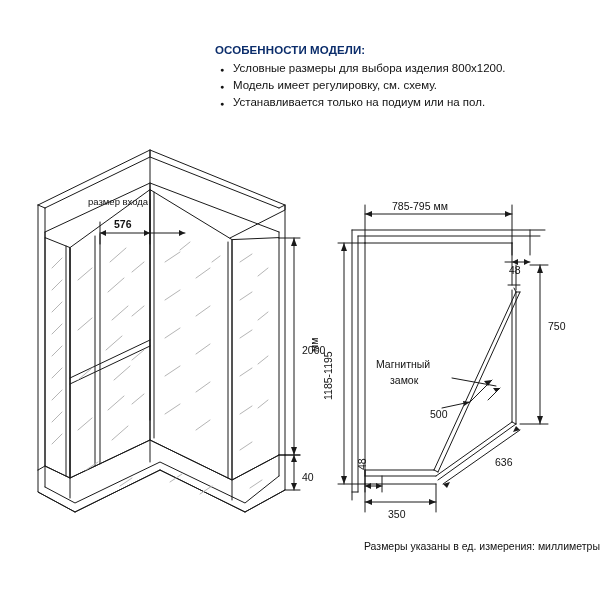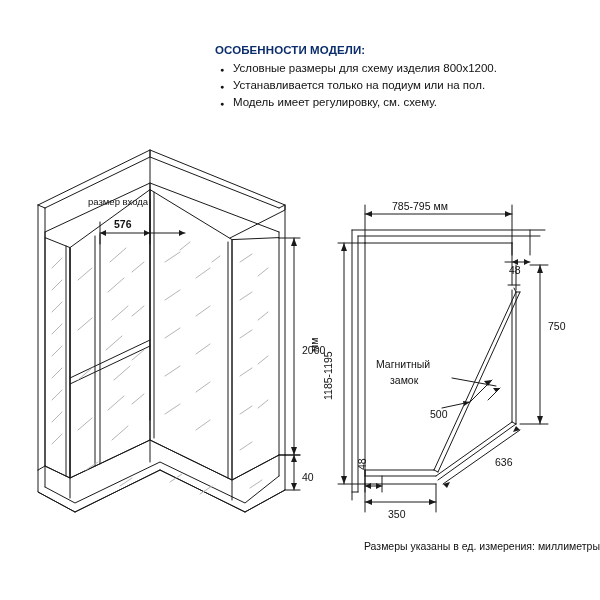--- a/index.html
+++ b/index.html
@@ -88,23 +88,23 @@
   }
 </style>
 </head>
 <body>
 
 <div id="stage">
 
   <div class="features">
     <div class="features-title">ОСОБЕННОСТИ МОДЕЛИ:</div>
     <ul>
-      <li>Условные размеры для схему изделия 800x1200.</li>
+      <li>Условные размеры для выбора изделия 800x1200.</li>
+      <li>Модель имеет регулировку, см. схему.</li>
       <li>Устанавливается только на подиум или на пол.</li>
-      <li>Модель имеет регулировку, см. схему.</li>
     </ul>
   </div>
 
   <svg class="layer" viewBox="0 0 600 600">
     <g fill="none" stroke="#1a1a1a" stroke-width="1" stroke-linejoin="round" stroke-linecap="round">
 
       <g>
 
         <path d="M38,205 L150,150 L285,205 L285,210 L230,238"></path>
         <path d="M38,205 L38,470"></path>

